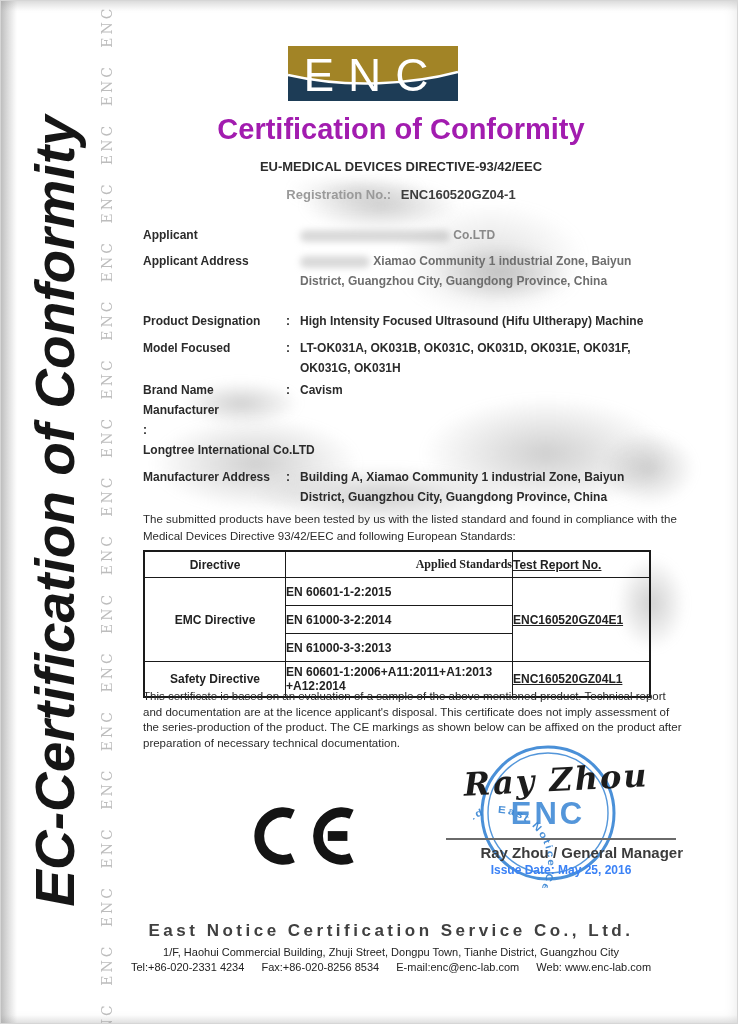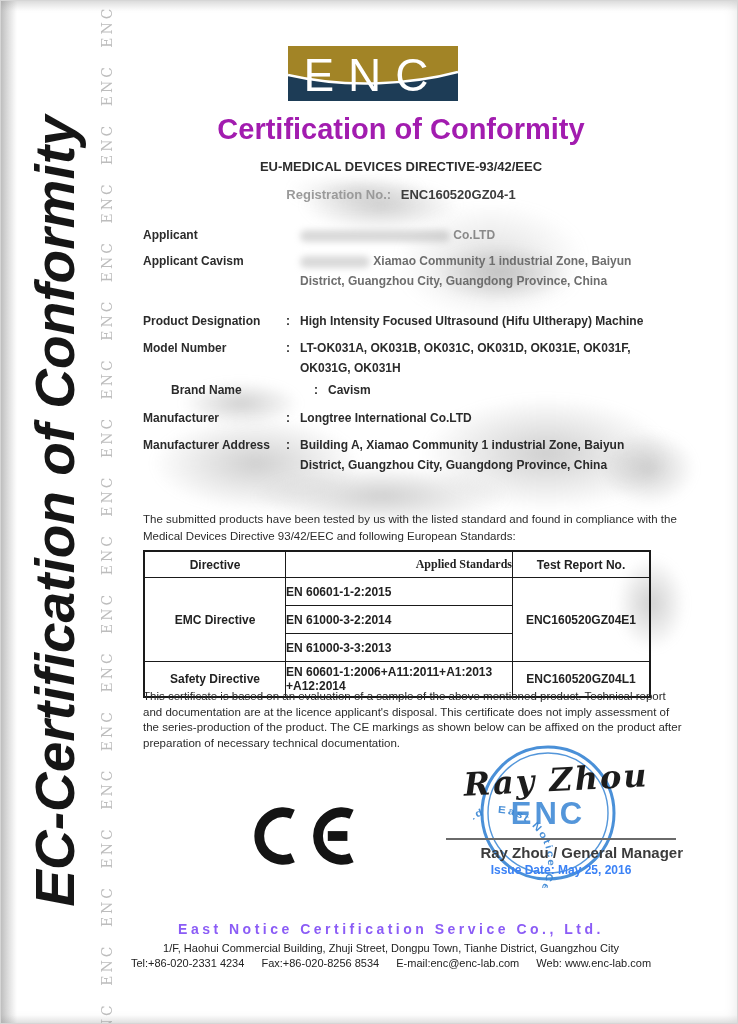--- a/index.html
+++ b/index.html
@@ -50,54 +50,54 @@
   
   .fields{position:absolute;left:142px;top:224px;width:545px;}
   .frow{display:flex;font-size:12px;font-weight:bold;line-height:20px;color:#2b2b2b;}
   .frow .lbl{width:143px;flex:none;}
   .frow .col{width:14px;flex:none;text-align:left;}
   .frow .val{flex:1;}
   .gray{color:#8a8a8a;}
   .dimtext{color:#6e6e6e;}
   .smudge{display:inline-block;height:12px;border-radius:6px;vertical-align:middle;
     background:rgba(160,160,160,.40);filter:blur(3px);}
-  .mt6{margin-top:6px;}.mt7{margin-top:7px;}.mt2{margin-top:2px;margin-left:28px;}
-  .mt18{margin-top:8px;}.mt20{margin-top:20px;}
+  .mt6{margin-top:6px;}.mt7{margin-top:7px;}.mt2{margin-top:2px;}
+  .mt18{margin-top:0;flex-direction:column;}.mt20{margin-top:20px;}
 
   .intro{position:absolute;left:142px;top:510px;width:545px;font-size:11.5px;line-height:17px;color:#2b2b2b;}
 
   
   table.standards{position:absolute;left:142px;top:549px;border-collapse:collapse;
     font-size:12px;font-weight:bold;color:#222;}
   table.standards td,table.standards th{border:1px solid #1a1a1a;padding:2px 0;}
   table.standards{border:2px solid #1a1a1a;}
   th.c1,td.c1{width:140px;text-align:center;}
   th.c2,td.c2{width:226px;text-align:left;}
-  th.c3,td.c3{width:136px;text-align:center;}
+  th.c3,td.c3{width:136px;text-align:left;text-decoration:underline;}
   tr.hrow th{height:21px;}
   tr.srow td{height:23px;}
   tr.saferow td{height:30px;}
 
   .disclaimer{position:absolute;left:142px;top:688px;width:545px;font-size:11.5px;line-height:15.5px;color:#2b2b2b;}
 
   
   .ce{position:absolute;left:247px;top:795px;}
   .stamp{position:absolute;left:472px;top:737px;opacity:.92;}
   .sig-script{position:absolute;left:455px;top:760px;width:200px;text-align:center;
     font-family:"DejaVu Serif",serif;font-style:italic;font-weight:600;font-size:32px;
     color:#1c1c1c;transform:rotate(-3deg);letter-spacing:2px;}
   .sig-line{position:absolute;left:445px;top:837px;width:230px;height:2px;background:#6a6a6a;}
   .sig-name{position:absolute;left:438px;top:843px;width:244px;text-align:right;
     font-size:15px;font-weight:600;color:#3b3b3b;}
   .sig-date{position:absolute;left:438px;top:862px;width:244px;text-align:center;
     font-size:12px;font-weight:600;color:#3b82f6;}
 
   
   .footer{position:absolute;left:95px;top:920px;width:590px;text-align:center;}
-  .f-company{font-size:14px;font-weight:bold;letter-spacing:3.5px;color:#8b5cf6;}
+  .f-company{font-size:17px;font-weight:bold;letter-spacing:3.5px;color:#404040;}
   .f-address{font-size:11px;margin-top:5px;color:#222;}
   .f-contacts{font-size:11px;margin-top:3px;color:#222;}
   .f-contacts span{margin:0 7px;}
 </style>
 </head>
 <body>
 
 <div class="page">
 
   <div>
@@ -135,35 +135,35 @@
   <div class="fields">
     <div class="frow">
       <span class="lbl">Applicant</span>
       <span class="col"></span>
       <span class="val">
         <span class="smudge" style="width:150px;"></span>
         <span class="gray">Co.LTD</span>
       </span>
     </div>
     <div class="frow mt6">
-      <span class="lbl">Applicant Cavism</span>
+      <span class="lbl">Applicant Address</span>
       <span class="col"></span>
       <span class="val dimtext">
         <span class="smudge" style="width:70px;"></span>
         <span>Xiamao Community 1 industrial Zone, Baiyun</span><br>
         <span>District, Guangzhou City, Guangdong Province, China</span>
       </span>
     </div>
     <div class="frow mt20">
       <span class="lbl">Product Designation</span>
       <span class="col">:</span>
       <span class="val">High Intensity Focused Ultrasound (Hifu Ultherapy) Machine</span>
     </div>
     <div class="frow mt7">
-      <span class="lbl">Model Number</span>
+      <span class="lbl">Model Focused</span>
       <span class="col">:</span>
       <span class="val">
         <span>LT-OK031A, OK031B, OK031C, OK031D, OK031E, OK031F,</span><br>
         <span>OK031G, OK031H</span>
       </span>
     </div>
     <div class="frow mt2">
       <span class="lbl">Brand Name</span>
       <span class="col">:</span>
       <span class="val">Cavism</span>

